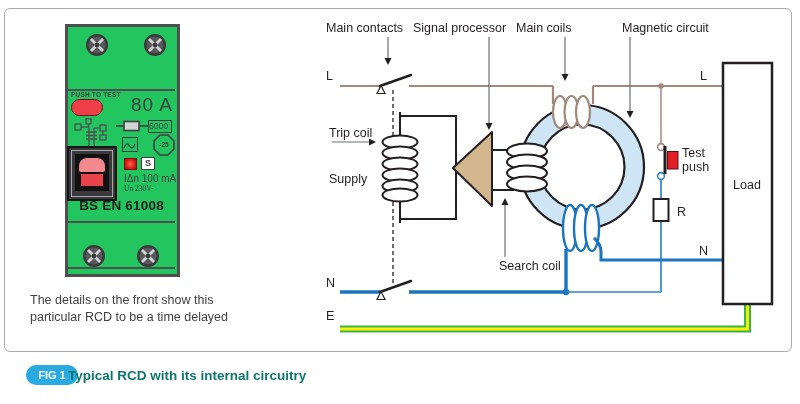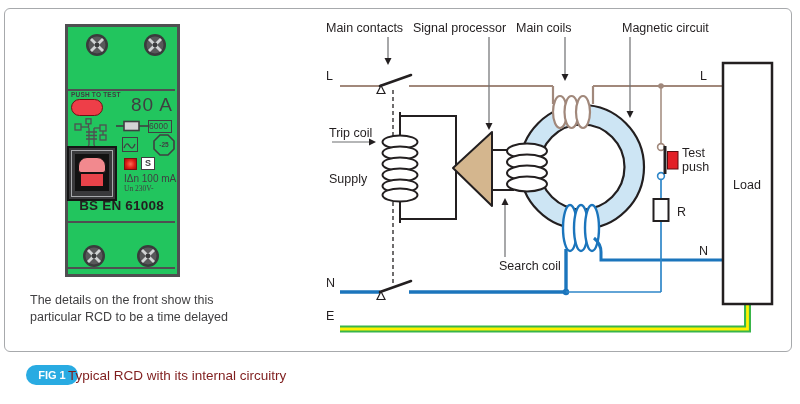--- a/index.html
+++ b/index.html
@@ -41,21 +41,21 @@
   #rocker .rbot{position:absolute;left:5px;top:19px;width:24px;height:14px;background:#e8434a;
           border:1.5px solid #121212;box-sizing:border-box;}
 
   
   #devcap{position:absolute;left:30px;top:292px;width:235px;font-size:12.5px;
           color:#414042;line-height:16.5px;}
 
   
   #figbadge{position:absolute;left:6px;top:365px;width:52px;height:20px;background:#29abe2;
             border-radius:10px;color:#fff;font-size:11px;font-weight:bold;text-align:center;line-height:20px;margin-left:20px;}
-  #figtitle{position:absolute;left:68px;top:368px;font-size:13.5px;font-weight:normal;color:#7f1d1d;}
+  #figtitle{position:absolute;left:68px;top:368px;font-size:13.5px;font-weight:bold;color:#0f766e;}
 
   
   #diagram{position:absolute;left:0;top:0;}
   #diagram text{font-family:"Liberation Sans",sans-serif;font-size:12.5px;fill:#231f20;}
 </style>
 </head>
 <body>
 
 <div id="stage">
   <div id="panel"></div>

